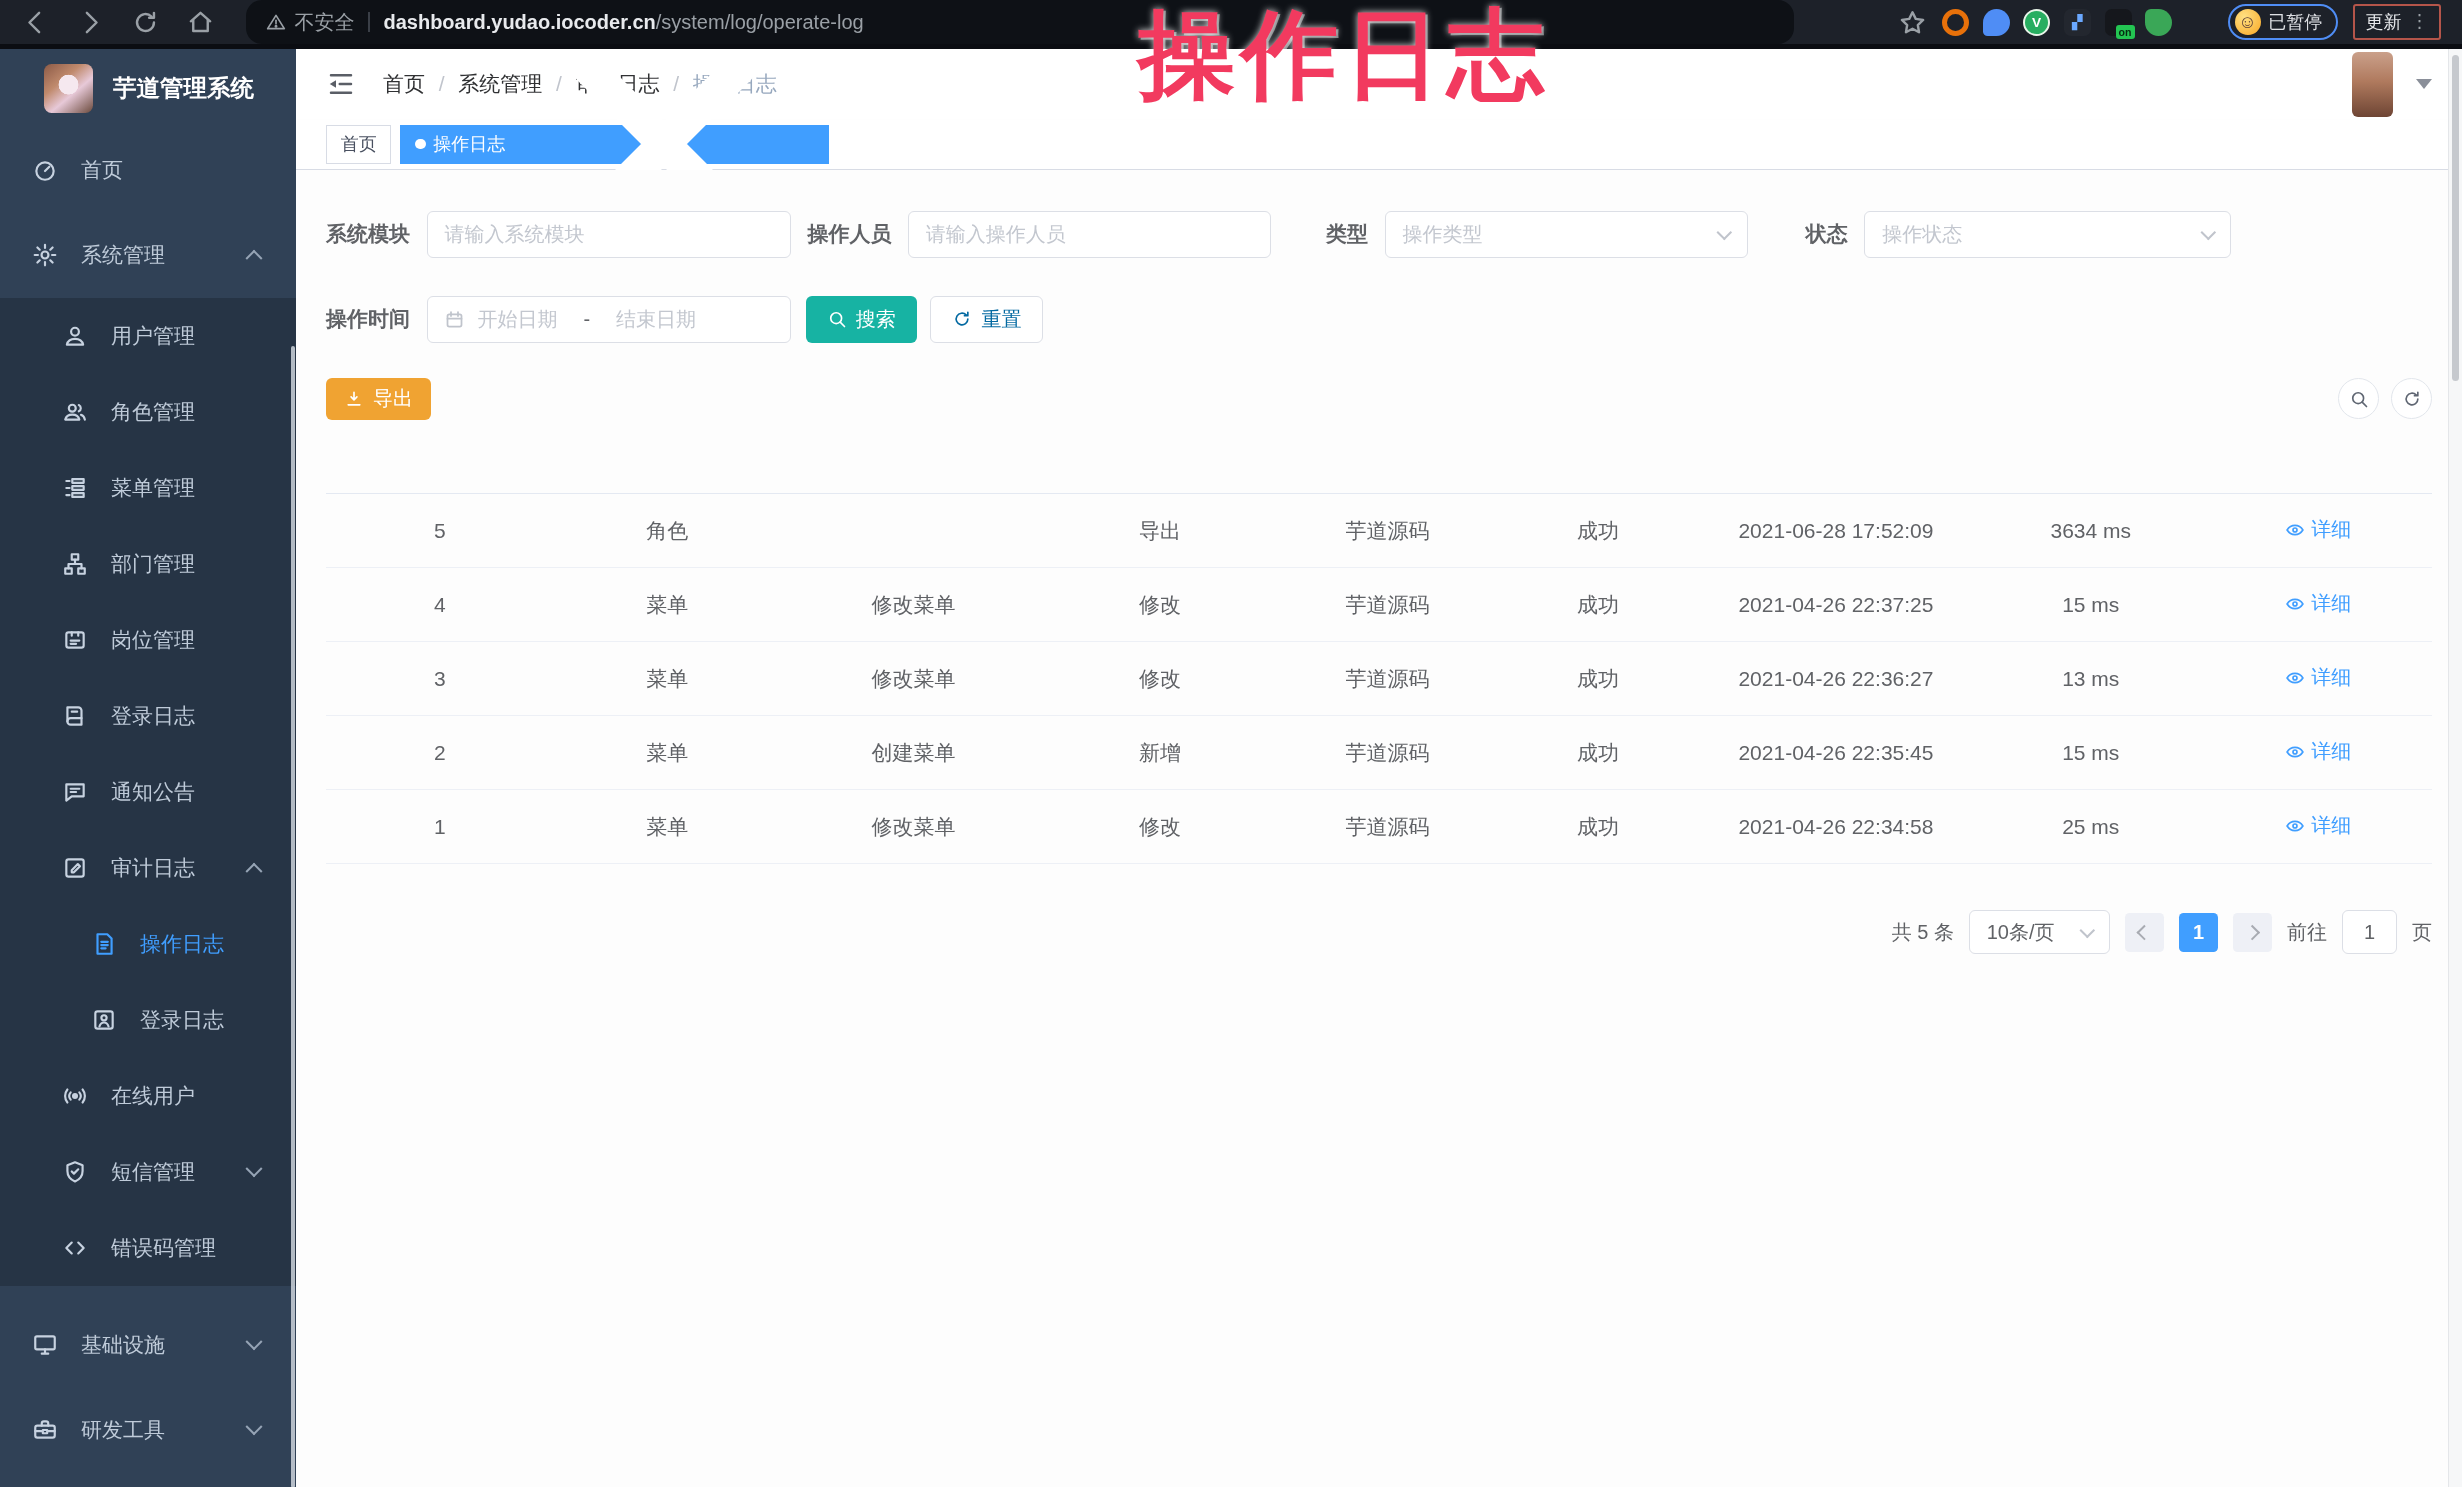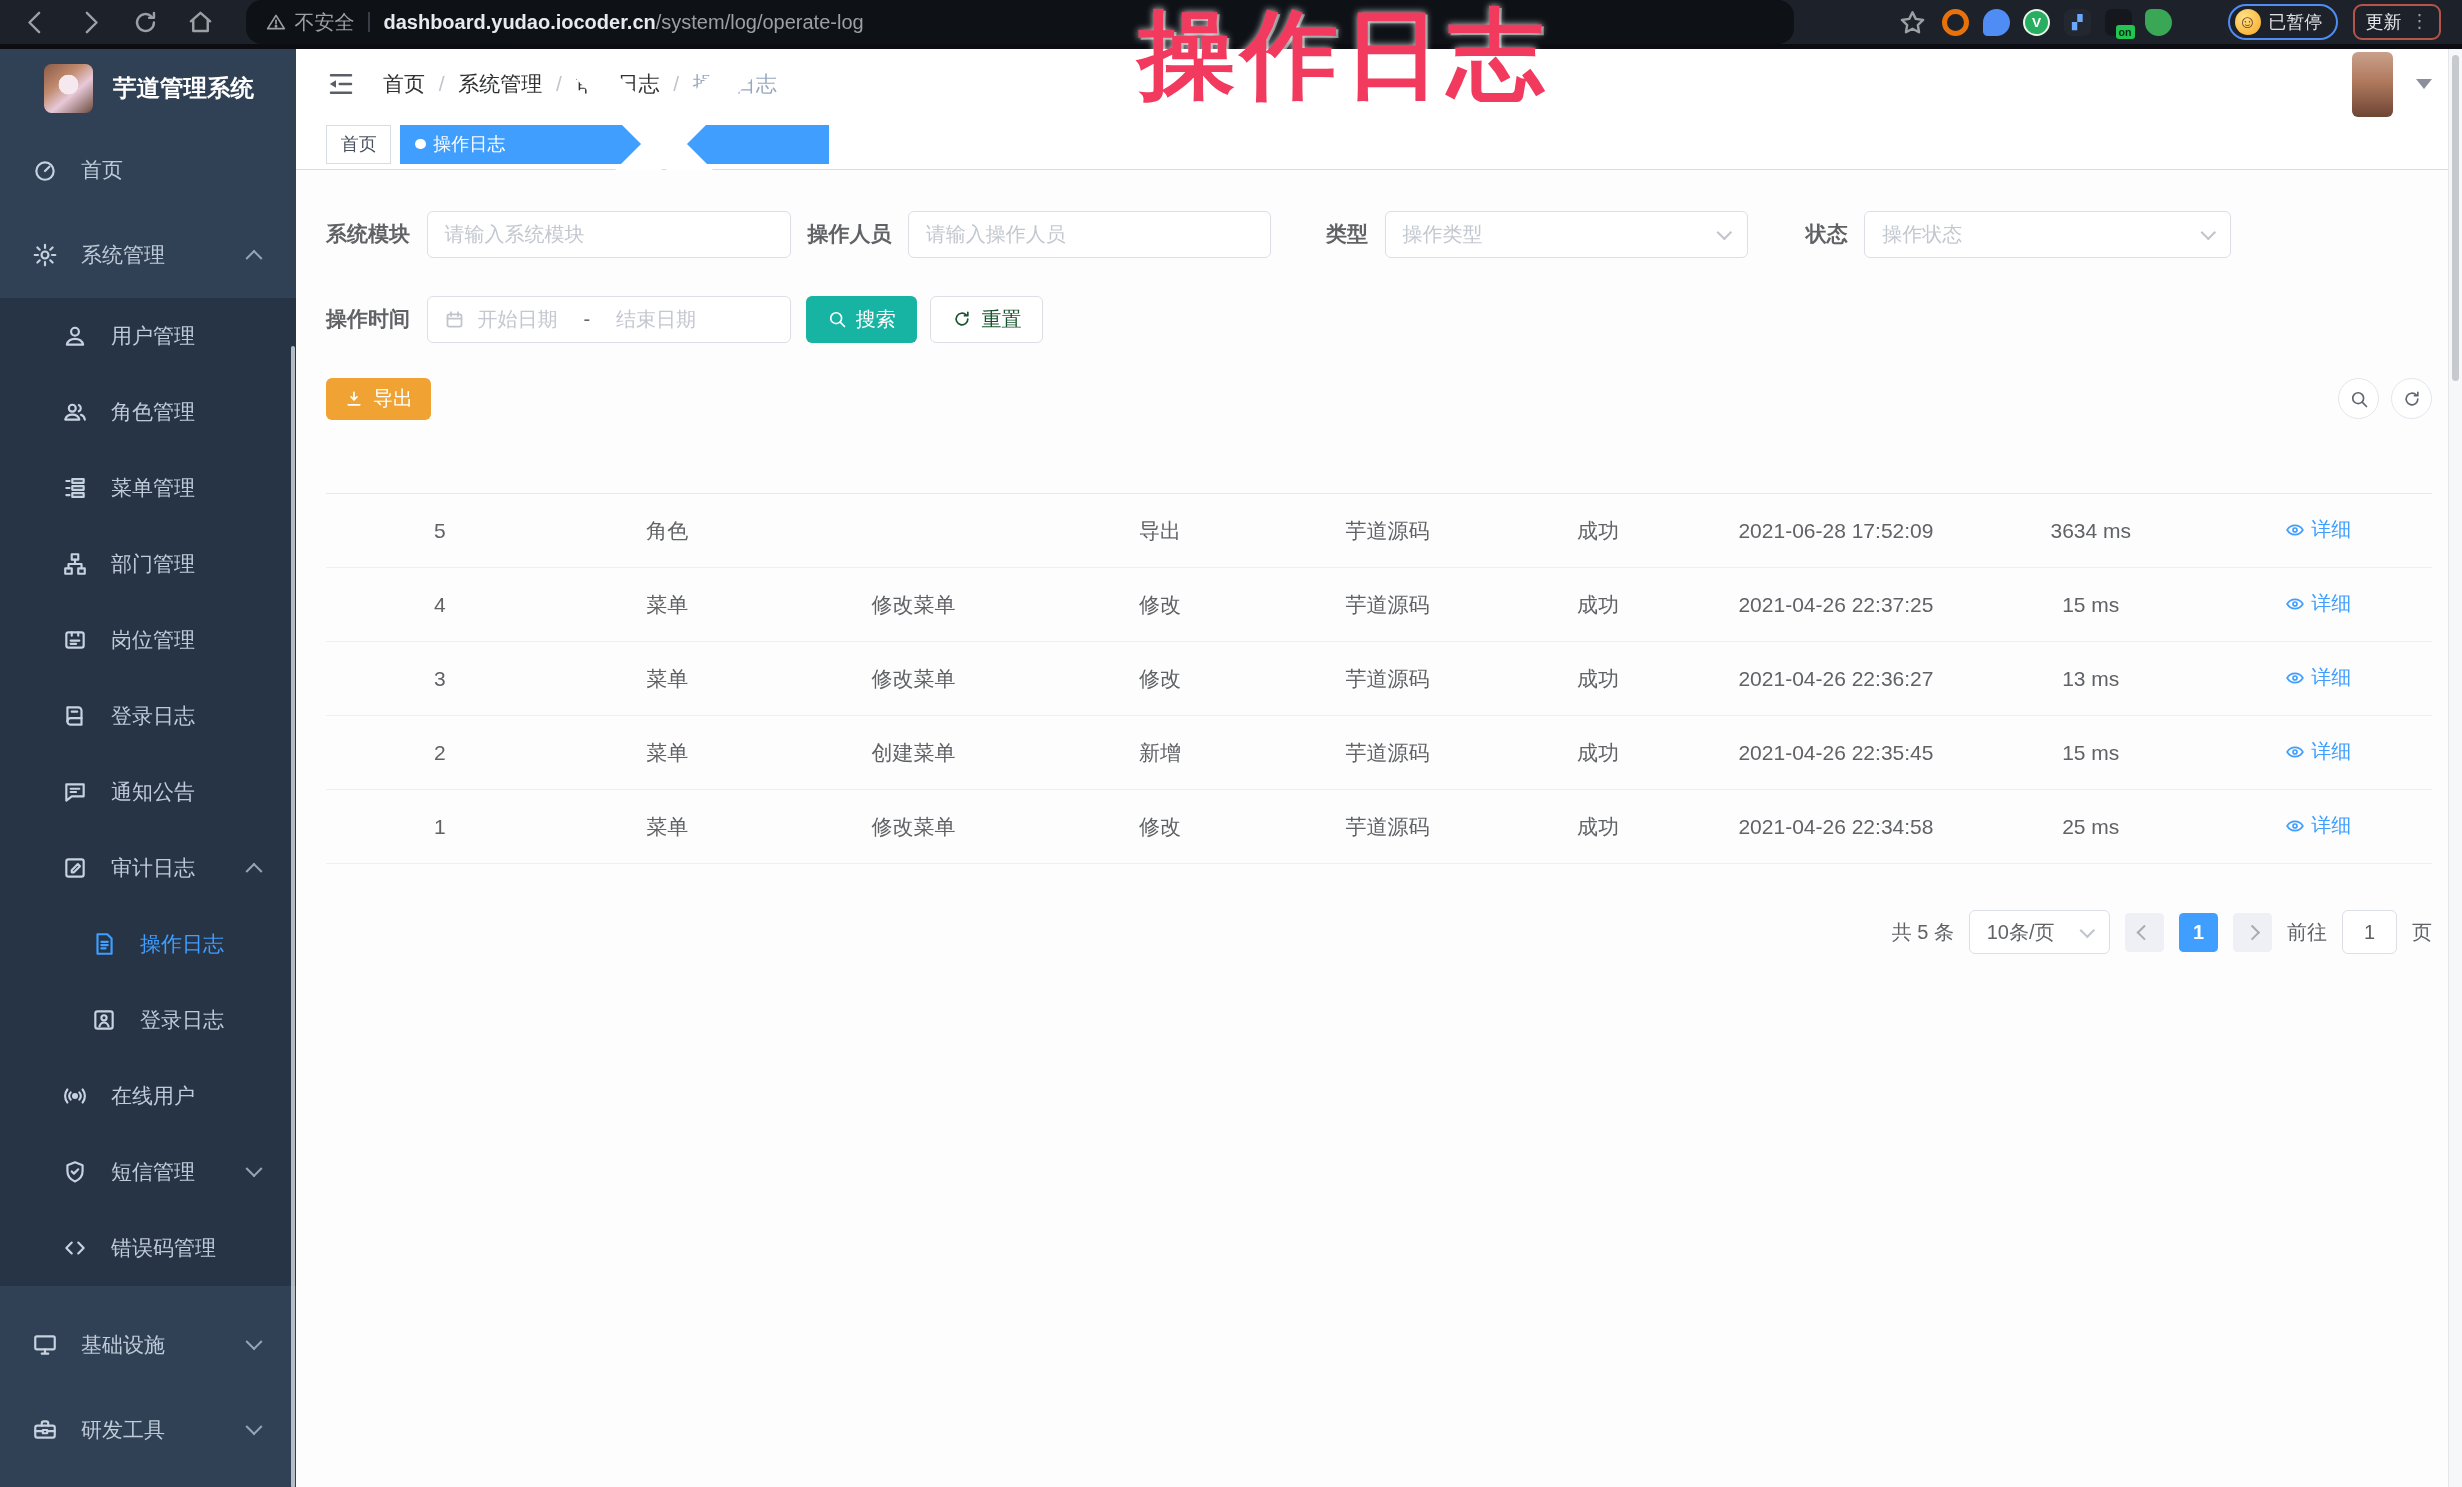--- a/index.html
+++ b/index.html
@@ -28,21 +28,21 @@
   .ext[data-name="ext-blue-blocks-icon"] { background:#23272f; color:#6aa8ff; }
   .ext[data-name="ext-dark-on-icon"] { background:#15171c; position:relative; }
   .ext[data-name="ext-dark-on-icon"] i { position:absolute; bottom:-3px; right:-3px; background:#23c552; color:#062b12;
     font-size:10.6px; font-style:normal; padding:0.8px 3px; border-radius:3px; font-weight:bold; }
   .ext[data-name="ext-green-leaf-icon"] { background:#3aa757; border-radius:6px 50% 50% 50%; }
   .ext[data-name="ext-puzzle-icon"] { background:transparent; color:#e8eaed; }
   .paused-pill { display:flex; align-items:center; gap:7.6px; border:2.3px solid #4f8df5; border-radius:18px;
     padding:3px 13.7px 3px 4.6px; color:#dfe1e5; font-size:18px; }
   .emoji-face { width:26px; height:26px; border-radius:50%; background:radial-gradient(circle at 35% 30%,#ffe082,#f9a825);
     color:#5d4037; display:flex; align-items:center; justify-content:center; font-size:18px; }
-  .update-chip { display:flex; align-items:center; gap:9px; border:2.3px solid #b5554a; border-radius:9px;
+  .update-chip { display:flex; align-items:center; gap:9px; border:2.3px solid #b5554a; border-radius:3px;
     padding:3.8px 10.6px; color:#e8eaed; font-size:18px;justify-content:center; }
   .kebab { color:#9aa0a6; font-size:18px; letter-spacing:0; line-height:7.6px; }
   .chrome-edge { height:4.6px; background:#0b0d12; }
 
   
   .app { display:flex; height:1439px; }
 
   
   .sidebar { position:relative; width:296px; flex:none; background:var(--sidebar,#304156); color:#bfcbd9; overflow:hidden; }
   .logo-row { height:79px; display:flex; align-items:center; padding-left:44px; gap:20px; }
@@ -113,21 +113,21 @@
   .chev-down { width:10.6px; height:10.6px; border-right:2.3px solid #c0c4cc; border-bottom:2.3px solid #c0c4cc;
     transform:rotate(45deg) translate(-1.5px,-1.5px); flex:none; }
   .range .cal { width:21px; height:21px; color:#c0c4cc; margin-right:12px; flex:none; }
   .range .cal svg { width:21px; height:21px; }
   .range .ph { color:#c3c7cf; font-size:20px; }
   .range .sep { color:#606266; margin:0 26px; }
   .btn { height:47px; border-radius:6px; border:none; display:flex; align-items:center; justify-content:center;
     font-size:20px; cursor:pointer; font-family:inherit; gap:9px; padding:0 21px; }
   .btn svg { width:20px; height:20px; }
   .btn-search { background:var(--teal,#17b3a3); color:#fff; margin-left:15px; }
-  .btn-reset { background:#fff; color:#14532d; border:1.5px solid #dcdfe6; margin-left:13.7px; }
+  .btn-reset { background:#fff; color:#0369a1; border:1.5px solid #dcdfe6; margin-left:13.7px; }
   .toolbar-row { margin-top:35px; display:flex; align-items:center; }
   .btn-export { background:var(--orange,#f0a332); color:#fff; height:42px; padding:0 18px; }
   .circle-btns { margin-left:auto; display:flex; gap:12px; }
   .circle-btn { width:41px; height:41px; border-radius:50%; background:#fff; border:1.5px solid #e2e6ec; color:#5f6672;
     display:flex; align-items:center; justify-content:center; cursor:pointer; }
   .circle-btn svg { width:20px; height:20px; }
 
   
   table { width:100%; border-collapse:collapse; table-layout:fixed; margin-top:24px; background:transparent; }
   th { height:50px; font-size:21px; color:#515a6e; font-weight:bold; text-align:center;

